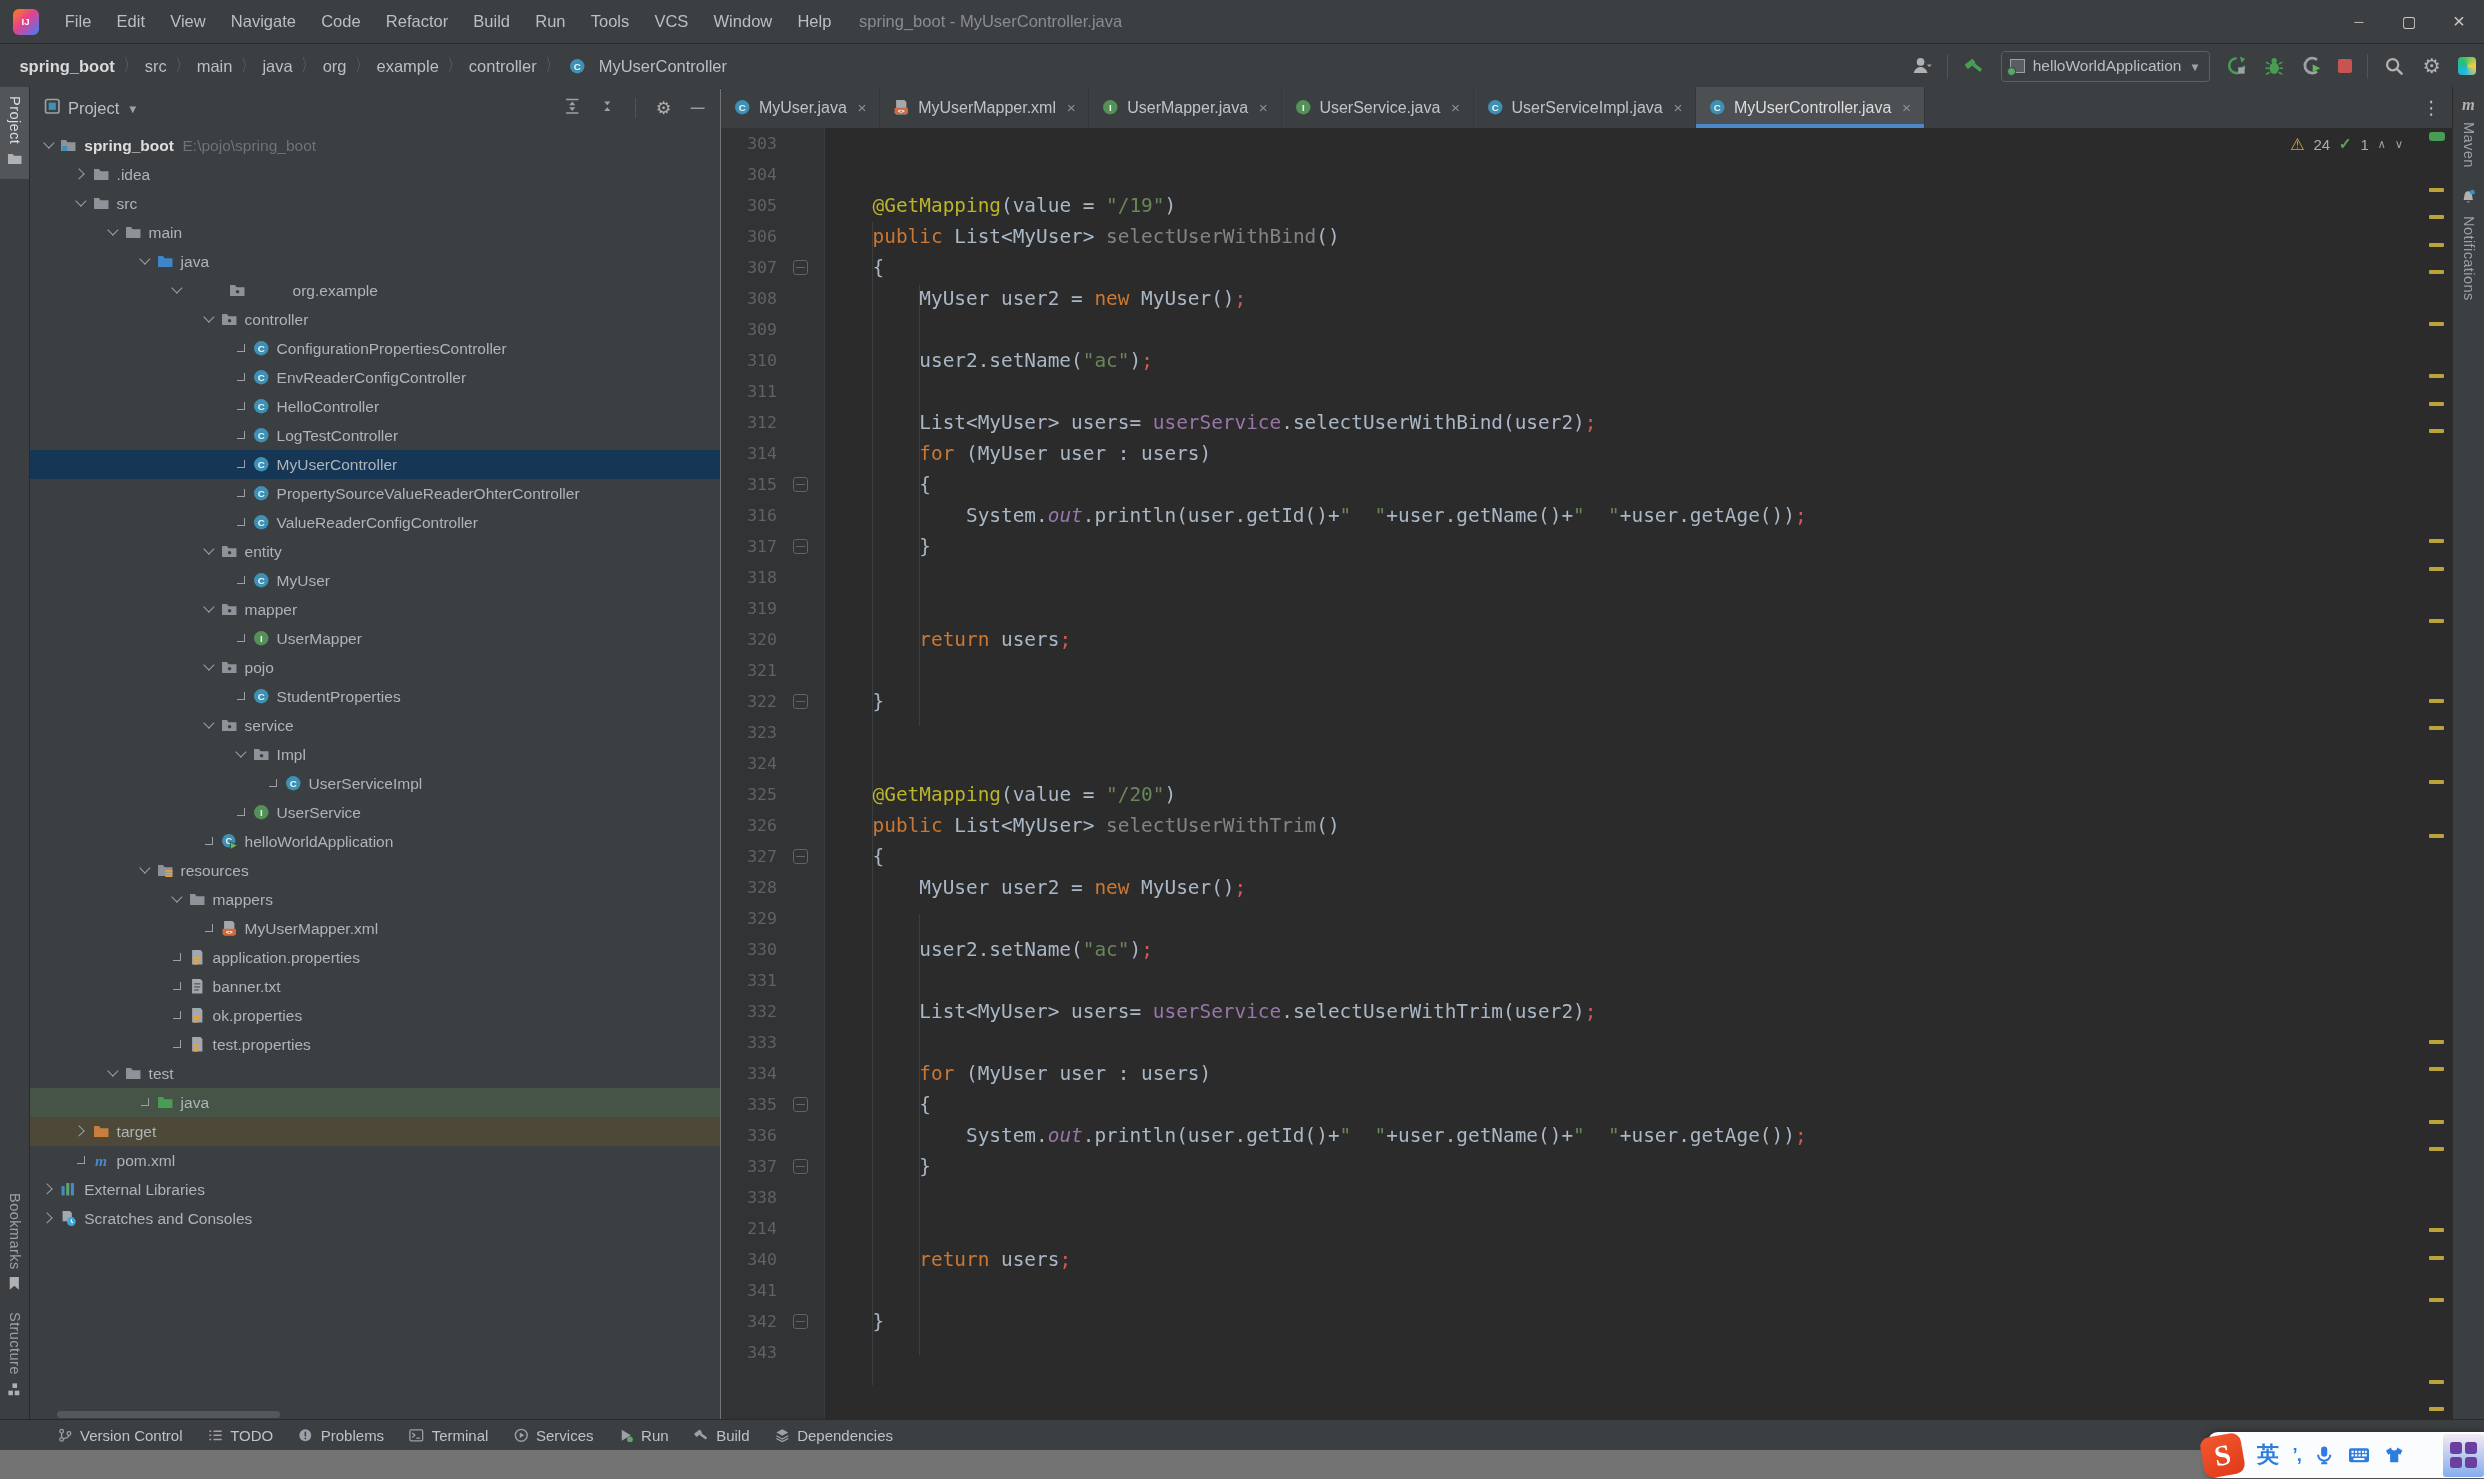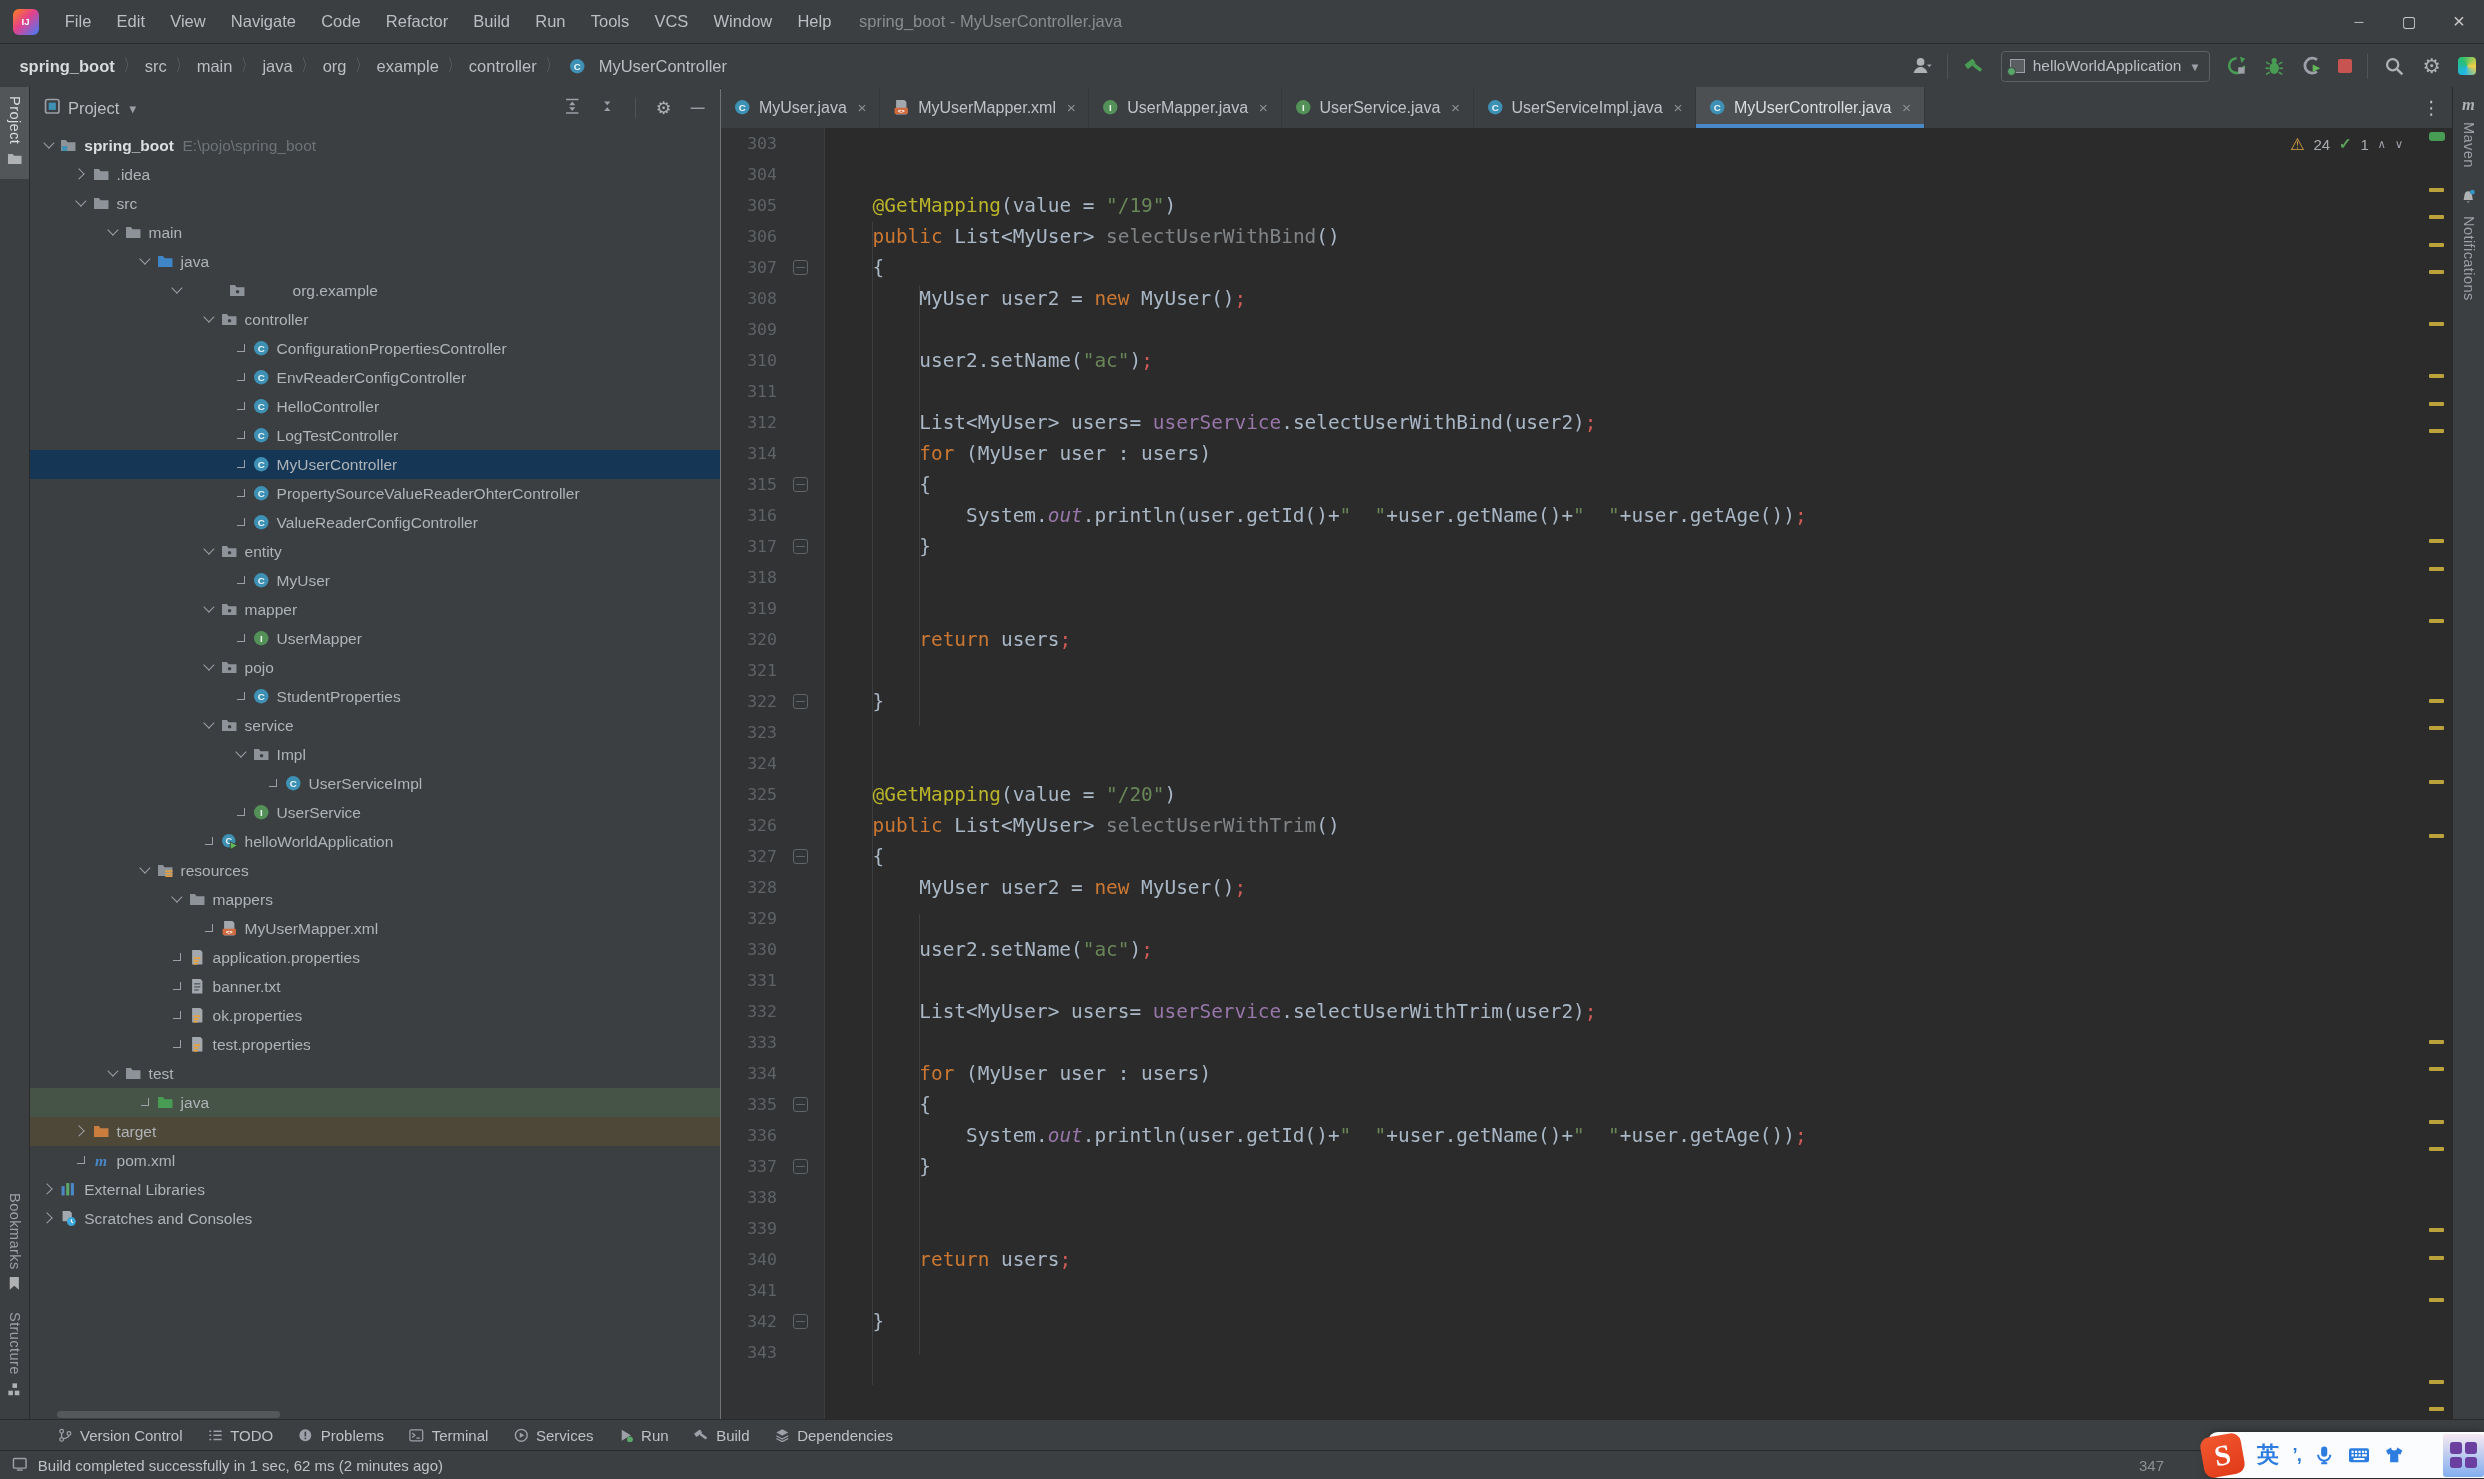--- a/index.html
+++ b/index.html
@@ -957,21 +957,21 @@
             <span class="fbox"></span>
           </span>
           <span class="codeln"><span class="tk-pl">        }</span></span>
         </div>
         <div class="cl">
           <span class="lnum">338</span>
           <span class="fold"></span>
           <span class="codeln"></span>
         </div>
         <div class="cl">
-          <span class="lnum">339</span>
+          <span class="lnum">214</span>
           <span class="fold"></span>
           <span class="codeln"></span>
         </div>
         <div class="cl">
           <span class="lnum">340</span>
           <span class="fold"></span>
           <span class="codeln"><span class="tk-pl">        </span><span class="tk-kw">return</span><span class="tk-pl"> users</span><span class="tk-semi">;</span></span>
         </div>
         <div class="cl">
           <span class="lnum">341</span>
@@ -1115,28 +1115,20 @@
         <span style="display: inline-flex;">
           <svg viewBox="0 0 16 16">
             <path d="M8 1.5L14.5 5 8 8.5 1.5 5z" fill="#9DA0A8"></path>
             <path d="M1.5 8.5L8 12l6.5-3.5M1.5 11.5L8 15l6.5-3.5" fill="none" stroke="#9DA0A8" stroke-width="1.4"></path>
           </svg>
         </span>
         <span>Dependencies</span>
       </div>
     </div>
 
-  <div id="statusbar">
-    <span><svg viewBox="0 0 16 16" width="15.5" height="15.5">
-          <rect x="1.5" y="2.5" width="13" height="10" rx="1" fill="none" stroke="#9DA0A8" stroke-width="1.5"></rect>
-          <path d="M5 14.5h6" stroke="#9DA0A8" stroke-width="1.5"></path>
-        </svg></span>
-    <span>Build completed successfully in 1 sec, 62 ms (2 minutes ago)</span>
-    <span id="caretpos">347</span>
-  </div>
 
   <div id="ime">
     <div id="sogou-logo">S</div>
     <span class="ime-ico" style="font-size:22px;font-weight:bold">英</span>
     <span id="ime-punct" class="ime-ico">’,</span>
     <span class="ime-ico">
       <svg viewBox="0 0 20 20" width="20.4" height="20.4">
           <rect x="7" y="1.5" width="6" height="10" rx="3" fill="#2D7DE1"></rect>
           <path d="M4 9.5a6 6 0 0 0 12 0" fill="none" stroke="#2D7DE1" stroke-width="2"></path>
           <path d="M10 15.5V18M7 18h6" stroke="#2D7DE1" stroke-width="2"></path>

